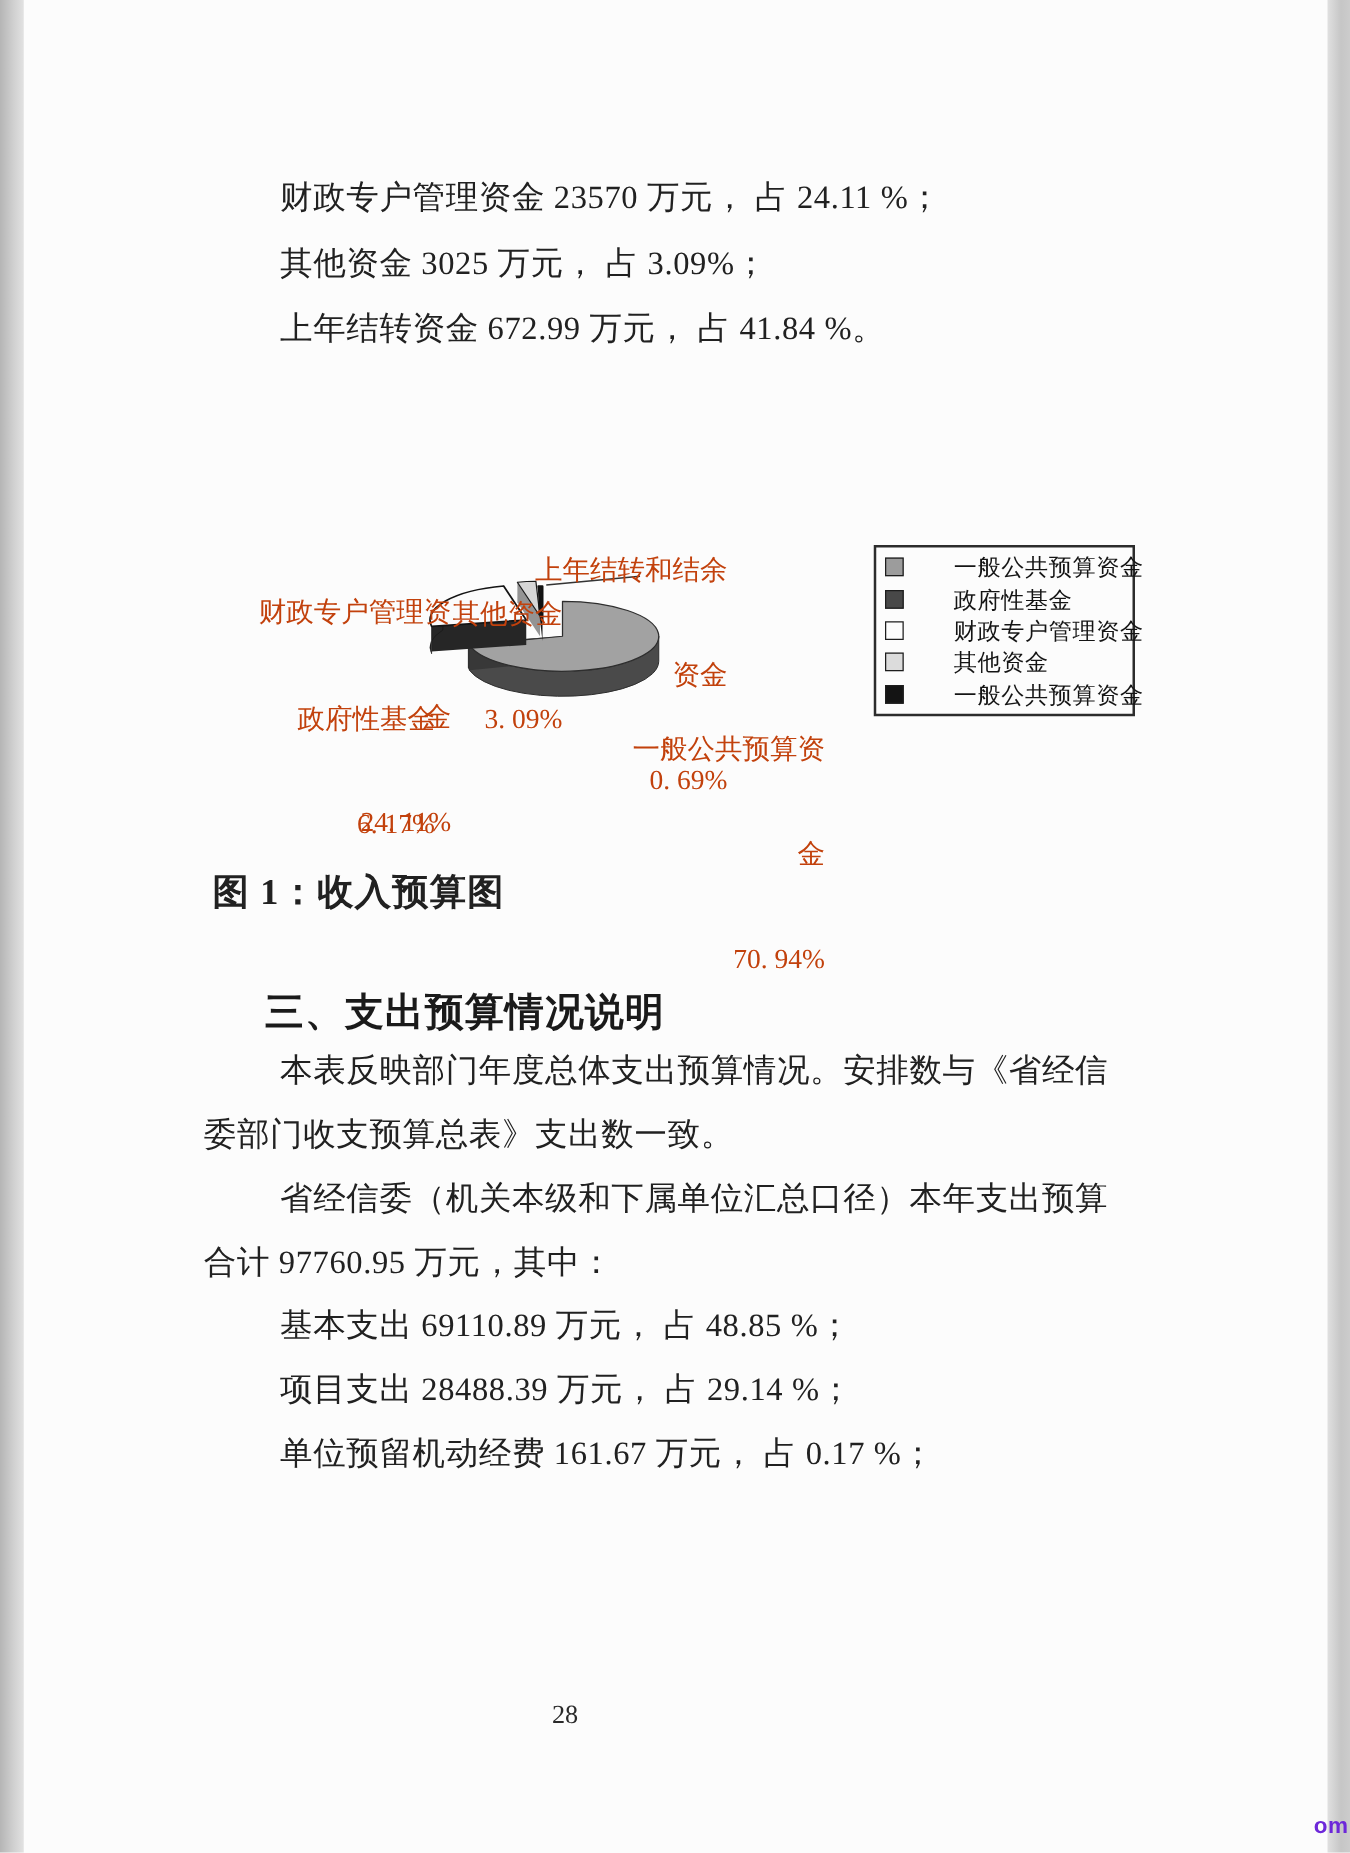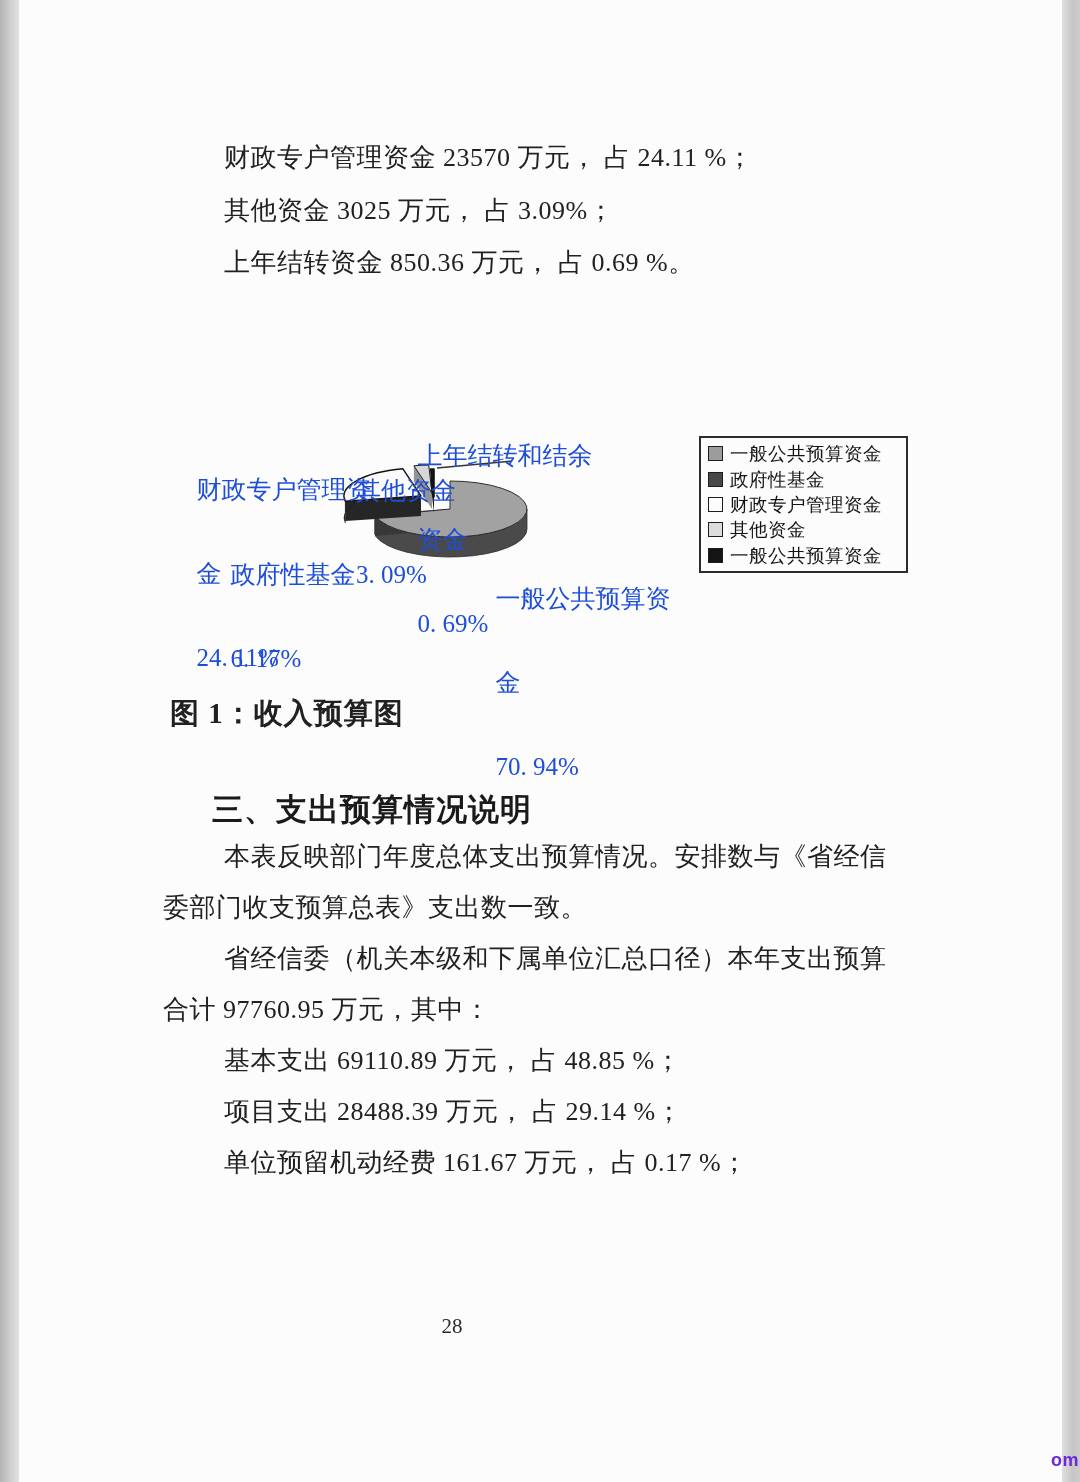--- a/index.html
+++ b/index.html
@@ -16,44 +16,44 @@
   .edge-right{left:1062px;top:0;width:18px;height:1482px;
     background:linear-gradient(to right,#e0e0e0,#c6c6c6 60%,#cccccc);}
   
   .bline{font-size:26px;line-height:34px;letter-spacing:0.5px;white-space:pre;}
   .indent{left:224px;}
   .flush{left:163px;}
   .heading{font-family:"Liberation Sans","DejaVu Sans",sans-serif;font-weight:700;
     font-size:31px;letter-spacing:1px;color:#1a1a1a;white-space:pre;}
   .caption{left:170px;width:800px;text-align:left;font-size:29px;letter-spacing:1px;font-weight:bold;}
   
-  .chart-label{transform:translateX(-50%);text-align:left;
-    font-size:25px;line-height:28px;color:#1d4ed8;white-space:pre;z-index:3;}
+  .chart-label{transform:translateX(-50%);text-align:right;
+    font-size:22px;line-height:28px;color:#c2410c;white-space:pre;z-index:3;}
   
   .legend{left:699px;top:436px;width:209px;height:137px;border:2px solid #2c2c2c;
     box-sizing:border-box;display:flex;flex-direction:column;justify-content:space-around;
     padding:3px 0 3px 7px;background:transparent;z-index:3;}
-  .legend-row{display:flex;align-items:center;height:26px;}
+  .legend-row{display:flex;align-items:center;height:26px;gap:33px;}
   .swatch{width:13px;height:13px;border:1px solid #1d1d1d;margin-right:7px;flex:0 0 auto;}
   .legend-label{font-size:18.5px;color:#141414;white-space:nowrap;letter-spacing:0.5px;}
   
-  .pagenum{left:0;top:1314px;width:904px;text-align:center;font-size:21px;color:#2a2a2a;}
+  .pagenum{left:0;top:1359px;width:904px;text-align:center;font-size:21px;color:#2a2a2a;}
   .watermark{left:1051px;top:1450px;font-family:"Liberation Sans","DejaVu Sans",sans-serif;
     font-weight:700;font-size:18px;color:#6d28d9;z-index:5;letter-spacing:0.5px;}
   #pie-layer{left:0;top:0;z-index:2;pointer-events:none;}
 </style>
 </head>
 <body>
 
 <div class="abs edge-left"></div>
 <div class="abs edge-right"></div>
 
 <div class="abs bline indent" style="top:141px">财政专户管理资金 23570 万元， 占 24.11 %；</div>
 <div class="abs bline indent" style="top:194px">其他资金 3025 万元， 占 3.09%；</div>
-<div class="abs bline indent" style="top:246px">上年结转资金 850.36 万元， 占 0.69 %。</div>
+<div class="abs bline indent" style="top:246px">上年结转资金 672.99 万元， 占 41.84 %。</div>
 
 <svg id="pie-layer" class="abs" width="1080" height="1482" viewBox="0 0 1080 1482" xmlns="http://www.w3.org/2000/svg">
     <path d="M 527.0 509.0 A 77 28 0 0 1 375.5 516.1 L 375.5 536.1 A 77 28 0 0 0 527.0 529.0 Z" fill="#4a4a4a" stroke="#2e2e2e" stroke-width="0.8" stroke-linejoin="round"></path>
     <path d="M 450.0 509.0 L 375.5 516.1 L 375.5 536.1 L 450.0 529.0 Z" fill="#383838" stroke="none" stroke-linejoin="round"></path>
     <path d="M 375.5 516.1 A 77 28 0 0 1 374.3 514.1 L 374.3 534.1 A 77 28 0 0 0 375.5 536.1 Z" fill="#2f2f2f" stroke="none" stroke-linejoin="round"></path>
     <path d="M 450.0 509.0 L 375.5 516.1 A 77 28 0 0 1 374.3 514.1 Z" fill="#3f3f3f" stroke="none" stroke-linejoin="round"></path>
     <path d="M 450.0 509.0 L 450.0 481.0 A 77 28 0 1 1 375.5 516.1 Z" fill="#a2a2a2" stroke="#2e2e2e" stroke-width="1" stroke-linejoin="round"></path>
     <path d="M 421.0 496.0 L 345.3 501.1 L 345.3 521.1 L 421.0 516.0 Z" fill="#262626" stroke="none" stroke-linejoin="round"></path>
     <path d="M 345.3 501.1 A 77 28 0 0 1 354.3 482.0 L 354.3 504.0 A 77 28 0 0 0 345.3 523.1 Z" fill="#262626" stroke="#111" stroke-width="0.4" stroke-linejoin="round"></path>
     <path d="M 421.0 496.0 L 345.3 501.1 A 77 28 0 0 1 402.9 468.8 Z" fill="#fbfbfb" stroke="#141414" stroke-width="1.4" stroke-linejoin="round"></path>

